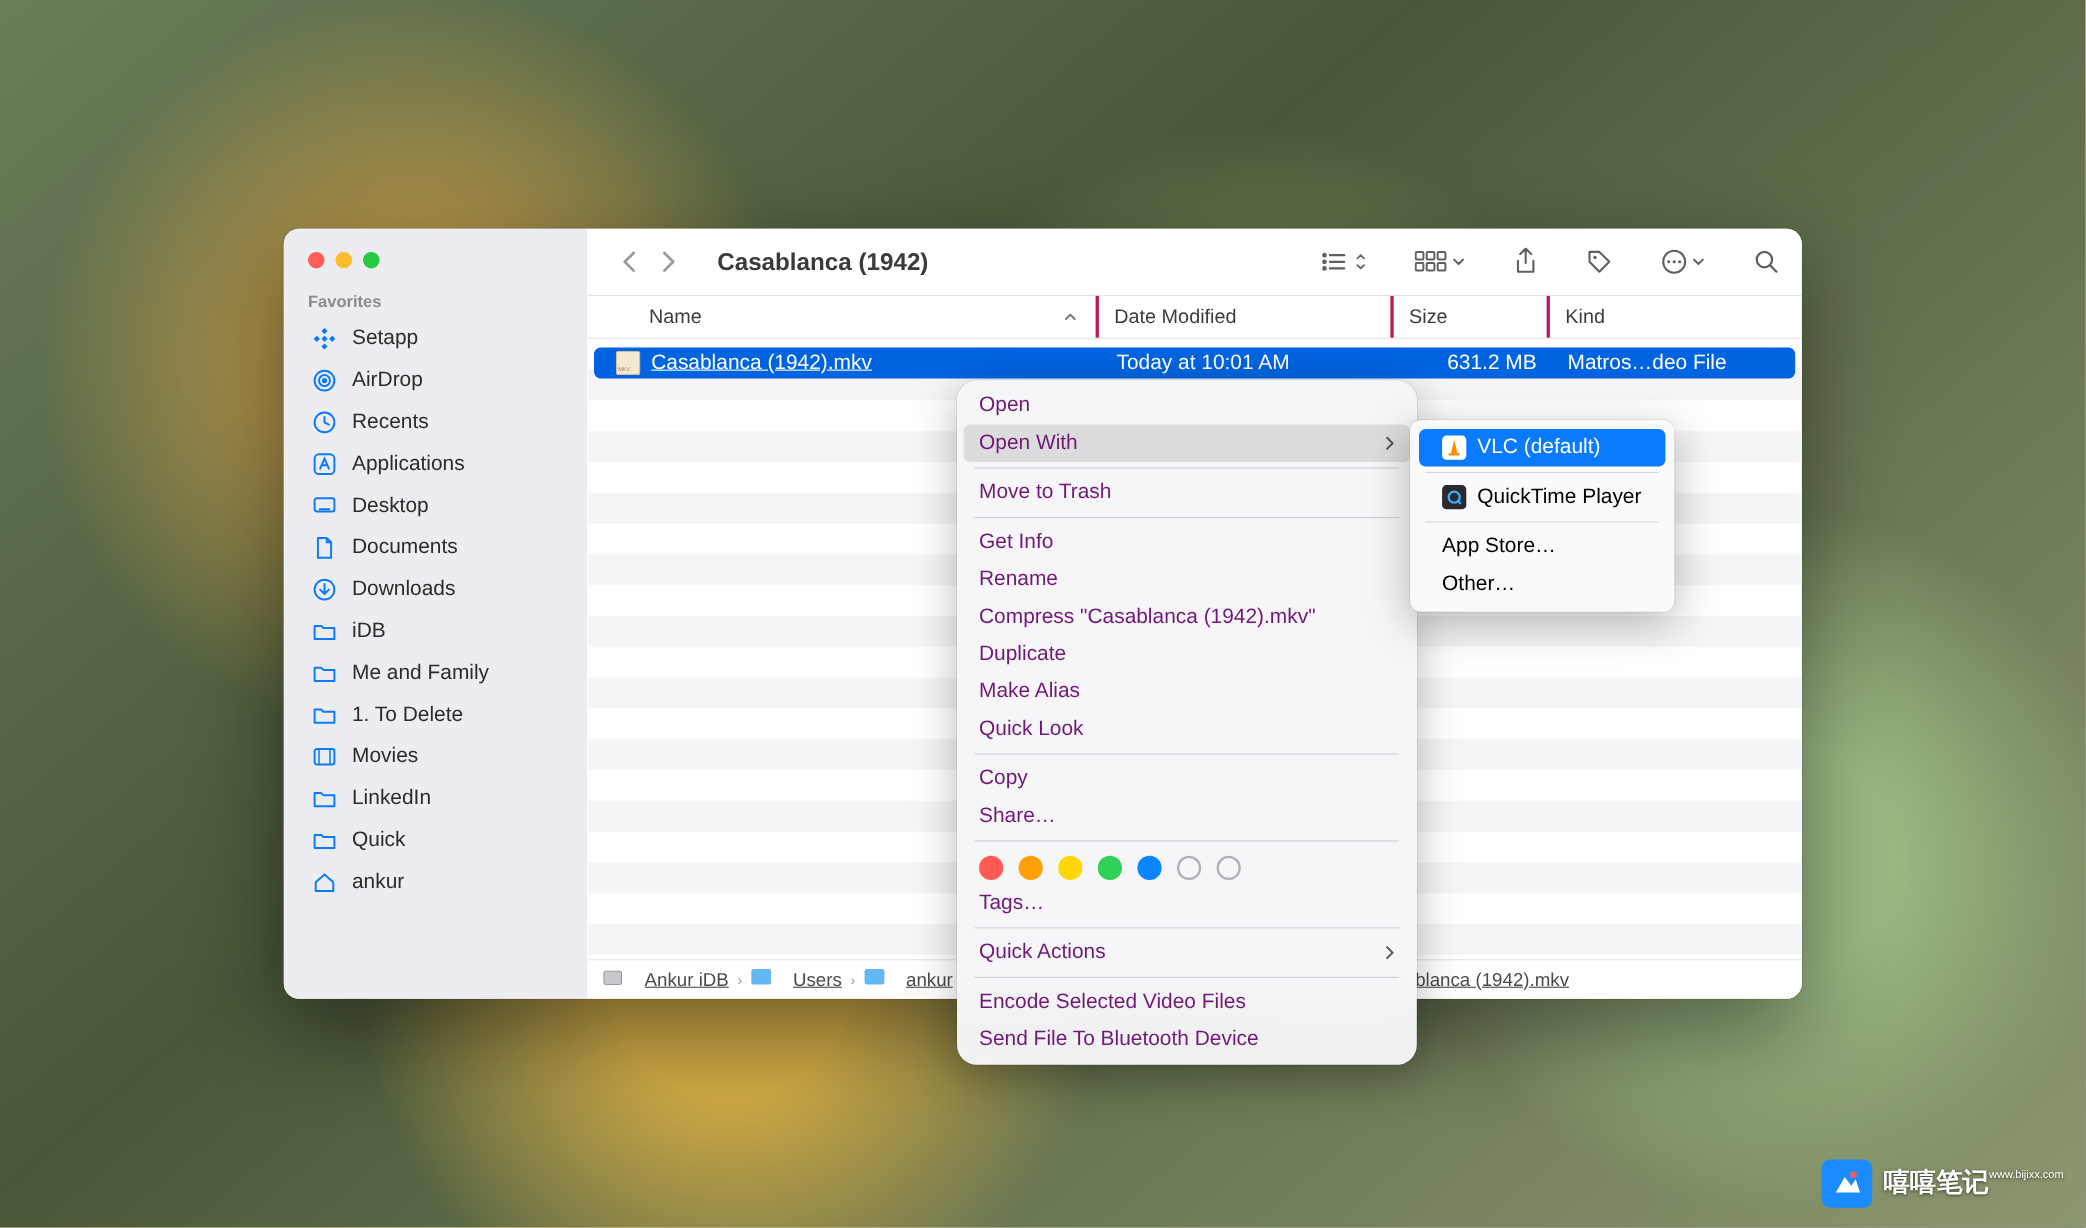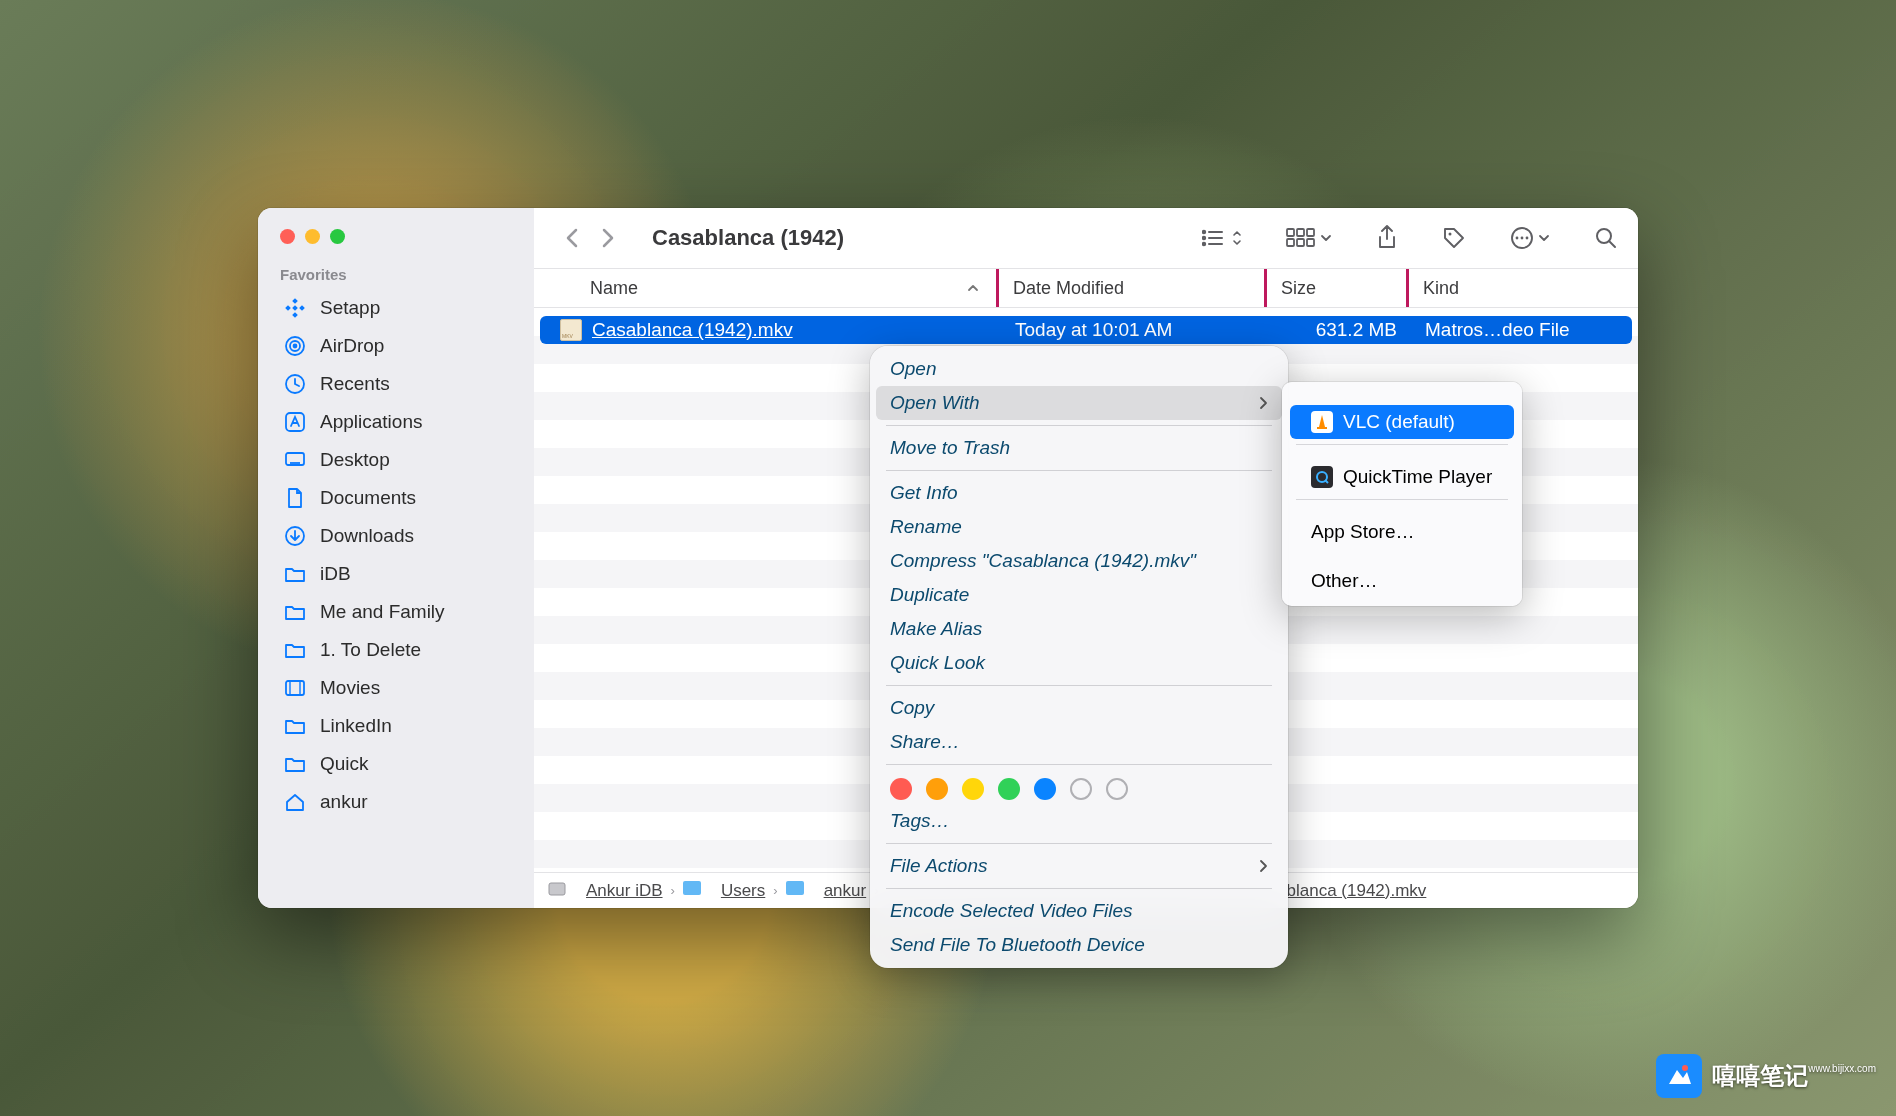--- a/index.html
+++ b/index.html
@@ -34,28 +34,28 @@
 .file-icon { width:22px; height:22px; margin: 0 10px 0 20px; background:#f3e8d0; border:1px solid #d0c0a0; border-radius:2px; position:relative; }
 .file-icon::after{content:"MKV"; position:absolute; bottom:1px; left:1px; font-size:5px; color:#a08050;}
 .fcell.name{flex:0 0 409px; text-decoration:underline;}
 .fcell.date{flex:0 0 268px; padding-left:14px;}
 .fcell.size{flex:0 0 142px; text-align:right; padding-right:14px;}
 .fcell.kind{flex:1; padding-left:14px;}
 .pathbar { height:36px; border-top:1px solid #e3e3e6; display:flex; align-items:center; padding:0 14px; gap:8px; font-size:17px; color:#4a4a4c; }
 .path-seg { display:flex; align-items:flex-start; gap:20px;text-decoration:underline; }
 .path-icon { width:18px; height:14px; background:#62b8f5; border-radius:2px; }
 .chev { color:#9a9a9f; font-size:13px; }
-.context-menu { position:absolute; top:138px; left:612px; width:418px; background:rgba(246,246,248,0.97); border-radius:18px; box-shadow: 0 10px 40px rgba(0,0,0,0.28), 0 0 0 1px rgba(0,0,0,0.08); padding:6px; font-size:19px; color:#0c4a6e; backdrop-filter: blur(20px); font-style: italic; }
+.context-menu { position:absolute; top:138px; left:612px; width:418px; background:rgba(246,246,248,0.97); border-radius:18px; box-shadow: 0 10px 40px rgba(0,0,0,0.28), 0 0 0 1px rgba(0,0,0,0.08); padding:6px; font-size:19px; color:#701a75; backdrop-filter: blur(20px); }
 .cm-item { padding:6px 14px; border-radius:6px; display:flex; align-items:center; justify-content:space-between; }
 .cm-item.hover { background:#dcdcde; }
 .cm-sep { height:1px; background:#d0d0d4; margin:5px 10px; }
 .tag-row { display:flex; gap:14px; padding:8px 14px 4px 14px; }
 .tag-dot { width:22px; height:22px; border-radius:50%; }
 .submenu { position:absolute; top:174px; left:1024px; width:240px; background:rgba(250,250,252,0.98); border-radius:10px; box-shadow: 0 10px 40px rgba(0,0,0,0.28), 0 0 0 1px rgba(0,0,0,0.08); padding:8px; font-size:19px; }
-.sm-item { padding:6px 21px; border-radius:6px; display:flex; align-items:center; gap:10px;margin-top:15px; }
+.sm-item { padding:6px 21px; border-radius:6px; display:flex; align-items:center; gap:10px; }
 .sm-item.sel { background:#0a7aff; color:#fff; }
 .sm-sep { height:1px; background:#d6d6da; margin:5px 6px; }
 .app-icon { width:22px; height:22px; border-radius:4px; display:flex; align-items:center; justify-content:center; font-size:13px; }
 .watermark { position:absolute; right:20px; bottom:18px; display:flex; align-items:center; gap:10px; color:#fff; }
 .wm-badge { width:46px; height:44px; background:#1a8cff; border-radius:8px; display:flex; align-items:center; justify-content:center; color:#fff; font-size:22px; }
 .wm-text { display:flex; flex-direction:row; line-height:1.1; }
 .wm-cn { font-size:24px; font-weight:700; text-shadow:0 1px 3px rgba(0,0,0,0.6); }
 .wm-url { font-size:10px; text-shadow:0 1px 3px rgba(0,0,0,0.6); }
 svg { display:block; }
 </style>
@@ -403,21 +403,21 @@
         <div class="tag-dot" style="background: rgb(48, 209, 88);"></div>
         <div class="tag-dot" style="background: rgb(10, 132, 255);"></div>
         <div class="tag-dot" style="border: 2px solid rgb(176, 176, 180);"></div>
         <div class="tag-dot" style="border: 2px solid rgb(176, 176, 180);"></div>
       </div>
     <div class="cm-item">
         <span>Tags…</span>
       </div>
     <div class="cm-sep"></div>
     <div class="cm-item">
-        <span>File Actions</span>
+        <span>Quick Actions</span>
         <span>
           <svg width="10" height="14" viewBox="0 0 10 14">
             <path d="M3 2 L8 7 L3 12" fill="none" stroke="#555" stroke-width="1.8" stroke-linecap="round" stroke-linejoin="round"></path>
           </svg>
         </span>
       </div>
     <div class="cm-sep"></div>
     <div class="cm-item">
         <span>Encode Selected Video Files</span>
       </div>

